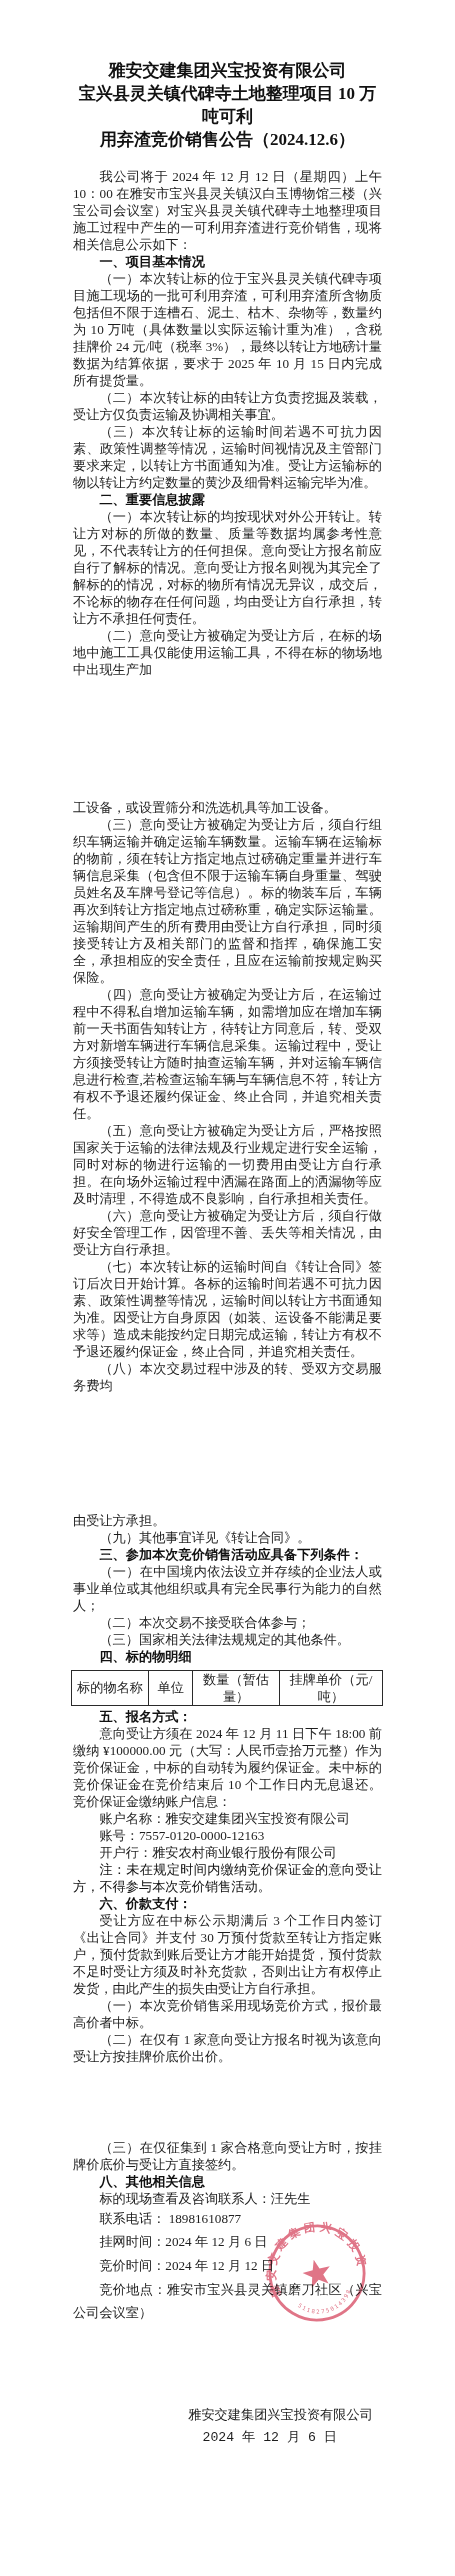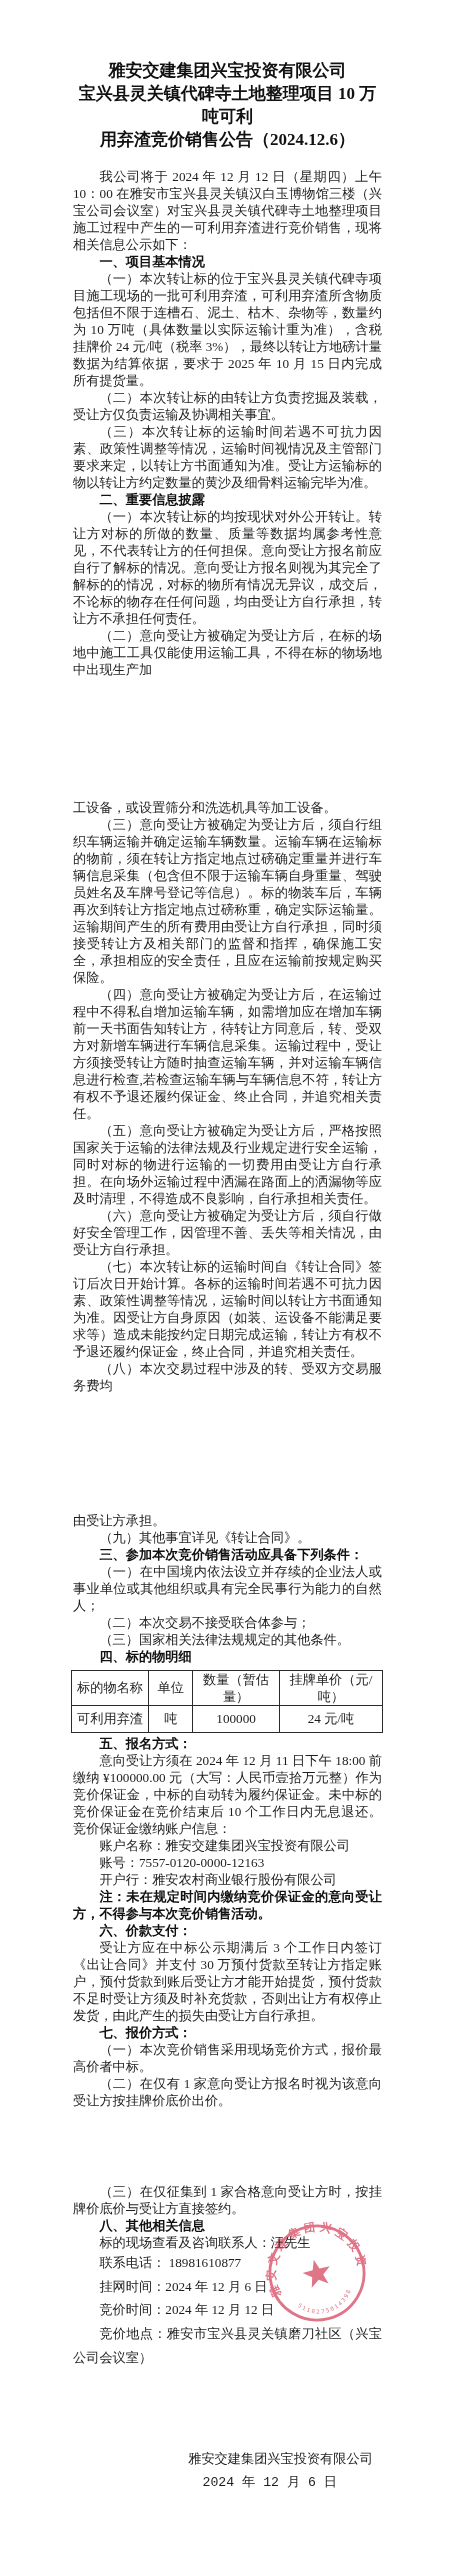--- a/index.html
+++ b/index.html
@@ -27,21 +27,21 @@
   }
   .blk{margin:0;text-align:justify;}
   .para{text-indent:2em;}
   .cont{text-indent:0;}
   .heading{
     text-indent:2em;
     font-weight:bold;
     font-family:Liberation Sans, sans-serif;
     color:#111;
   }
-  .note{text-indent:2em;font-weight:bold;color:#111;}
+  .note{text-indent:2em;font-weight:normal;color:#111;}
   .contact{text-indent:2em;line-height:23.6px;}
   #doc-body > :first-child{margin-top:17px;}
   #lot-table-wrap{margin:4.6px 0 2.3px 0;}
   table.lot{
     width:101%;
     margin-left:-2.3px;
     border-collapse:collapse;
     table-layout:fixed;
   }
   table.lot th, table.lot td{
@@ -128,38 +128,31 @@
             <col class="c3">
             <col class="c4">
           </colgroup>
         <tbody>
             <tr>
           <th>标的物名称</th>
           <th>单位</th>
           <th>数量（暂估量）</th>
           <th>挂牌单价（元/吨）</th>
         </tr>
-        <tr>
-          <td>可利用弃渣</td>
-          <td>吨</td>
-          <td>100000</td>
-          <td>24 元/吨</td>
-        </tr>
       </tbody>
         </table>
     </div>
       <p class="blk heading">五、报名方式：</p>
       <p class="blk para">意向受让方须在 2024 年 12 月 11 日下午 18:00 前缴纳 ¥100000.00 元（大写：人民币壹拾万元整）作为竞价保证金，中标的自动转为履约保证金。未中标的竞价保证金在竞价结束后 10 个工作日内无息退还。竞价保证金缴纳账户信息：</p>
       <p class="blk para">账户名称：雅安交建集团兴宝投资有限公司</p>
       <p class="blk para">账号：7557-0120-0000-12163</p>
       <p class="blk para">开户行：雅安农村商业银行股份有限公司</p>
       <p class="blk note">注：未在规定时间内缴纳竞价保证金的意向受让方，不得参与本次竞价销售活动。</p>
       <p class="blk heading">六、价款支付：</p>
       <p class="blk para">受让方应在中标公示期满后 3 个工作日内签订《出让合同》并支付 30 万预付货款至转让方指定账户，预付货款到账后受让方才能开始提货，预付货款不足时受让方须及时补充货款，否则出让方有权停止发货，由此产生的损失由受让方自行承担。</p>
-      <p class="blk heading">七、报价方式：</p>
       <p class="blk para">（一）本次竞价销售采用现场竞价方式，报价最高价者中标。</p>
       <p class="blk para">（二）在仅有 1 家意向受让方报名时视为该意向受让方按挂牌价底价出价。</p>
       <p class="blk para" style="margin-top: 74px;">（三）在仅征集到 1 家合格意向受让方时，按挂牌价底价与受让方直接签约。</p>
       <p class="blk heading">八、其他相关信息</p>
       <p class="blk para">标的现场查看及咨询联系人：汪先生</p>
       <p class="blk contact">联系电话： 18981610877</p>
       <p class="blk contact">挂网时间：2024 年 12 月 6 日</p>
       <p class="blk contact">竞价时间：2024 年 12 月 12 日</p>
       <p class="blk contact">竞价地点：雅安市宝兴县灵关镇磨刀社区（兴宝公司会议室）</p>
     </div>

